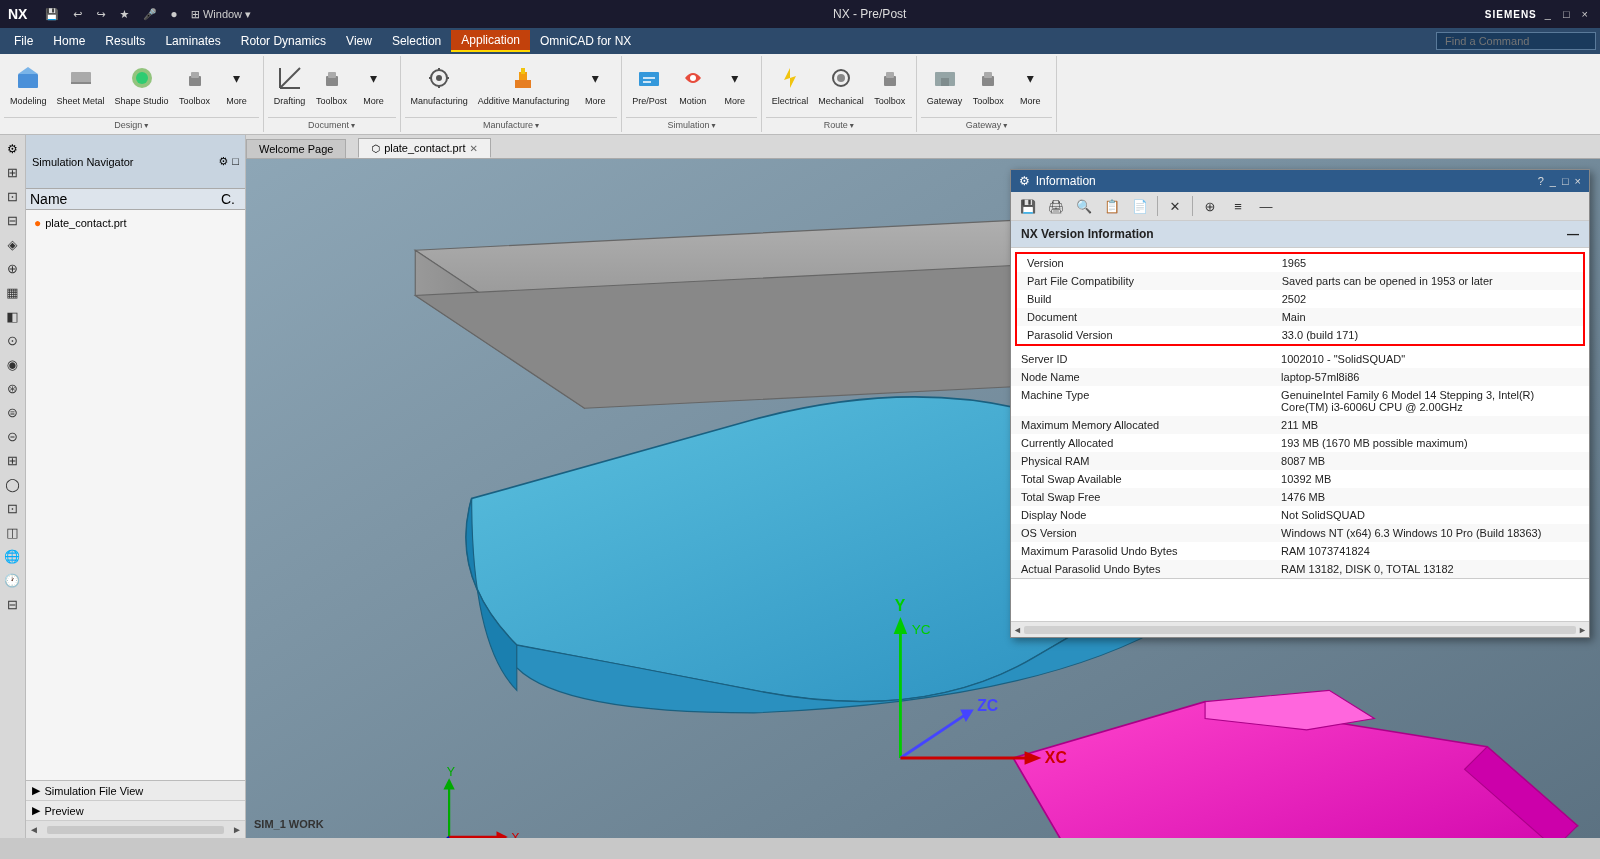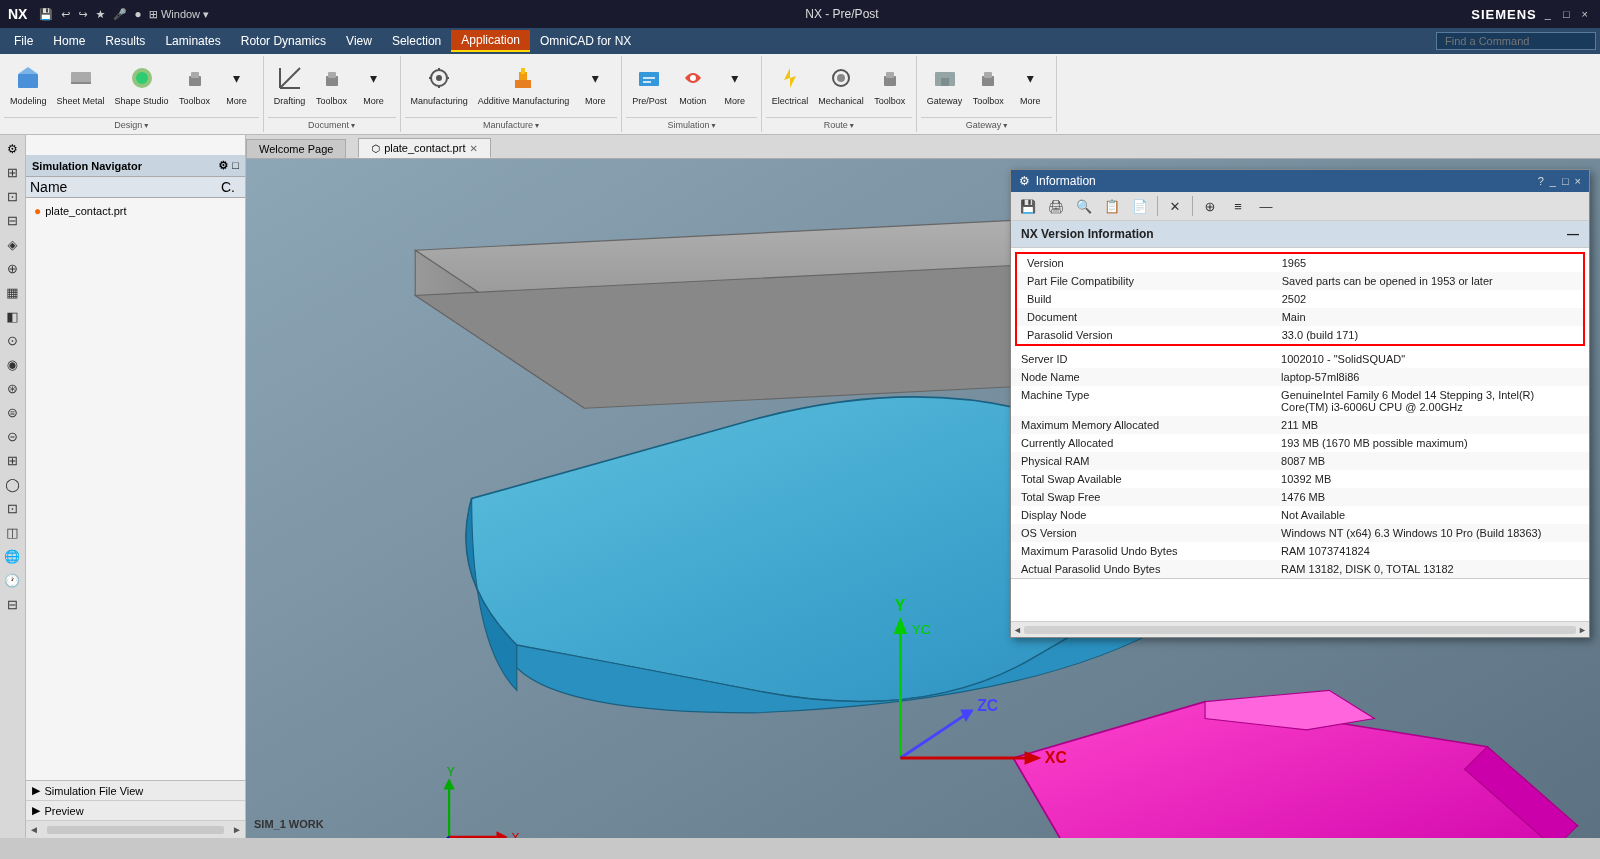--- a/index.html
+++ b/index.html
@@ -8,26 +8,26 @@
     
     #title-bar {
       background: #1a1a2e;
       height: 28px;
       display: flex;
       align-items: center;
       justify-content: space-between;
       color: #fff;
       padding: 0 8px;
     }
-    #title-bar .left { display: flex; align-items: center; }
+    #title-bar .left { display: flex; align-items: center; gap: 6px; }
     #title-bar .center { font-size: 12px; color: #ddd; text-align: right; }
     #title-bar .right { display: flex; align-items: center; gap: 4px; font-size: 11px; }
     .nx-logo { font-weight: bold; font-size: 14px; color: #fff; margin-right: 8px; }
     .title-icon-btn { color: #ccc; cursor: pointer; padding: 2px 4px; font-size: 11px; }
-    .siemens-logo { font-weight: bold; font-size: 13px; letter-spacing: 1px; }
+    .siemens-logo { font-weight: bold; font-size: 10px; letter-spacing: 1px; }
 
     
     #menu-bar {
       background: #2d4a6b;
       height: 26px;
       display: flex;
       align-items: center;
       padding: 0 4px;
       color: #fff;
     }
@@ -144,28 +144,27 @@
     
     #navigator {
       width: 220px;
       background: #f5f5f5;
       border-right: 1px solid #bbb;
       display: flex;
       flex-direction: column;
     }
     #nav-header {
       background: #c8d4e0;
-      padding: 4px 6px;
+      padding: 20px 6px;
       display: flex;
       align-items: center;
       justify-content: space-between;
       font-size: 11px;
-      font-weight: bold;
+      font-weight: normal;
       border-bottom: 1px solid #aaa;
-      margin-top: 20px;
     }
     #nav-header .controls { display: flex; gap: 4px; }
     #nav-col-headers {
       display: flex;
       background: #dde4ec;
       border-bottom: 1px solid #aaa;
       font-size: 14px;
       padding: 2px 4px;
     }
     .nav-col { flex: 1; }
@@ -869,21 +868,21 @@
               <tr>
                 <td>Total Swap Available</td>
                 <td>10392 MB</td>
               </tr>
               <tr>
                 <td>Total Swap Free</td>
                 <td>1476 MB</td>
               </tr>
               <tr>
                 <td>Display Node</td>
-                <td>Not Available</td>
+                <td>Not SolidSQUAD</td>
               </tr>
               <tr>
                 <td>OS Version</td>
                 <td>Windows NT (x64) 6.3 Windows 10 Pro (Build 18363)</td>
               </tr>
               <tr>
                 <td>Maximum Parasolid Undo Bytes</td>
                 <td>RAM 1073741824</td>
               </tr>
               <tr style="border-bottom: 1px solid #ccc;">

